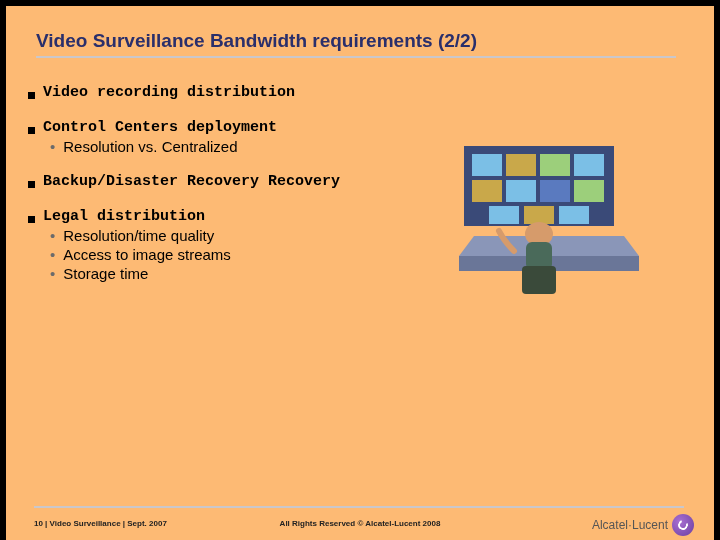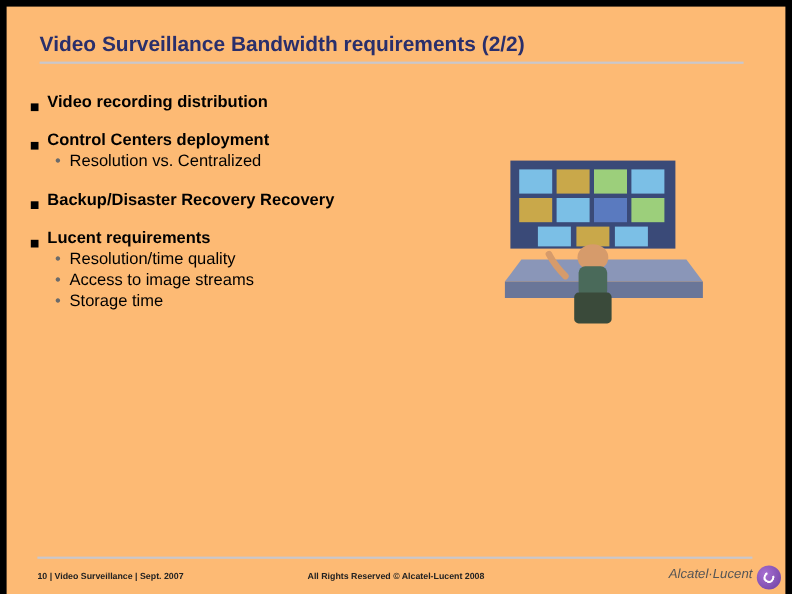--- a/index.html
+++ b/index.html
@@ -31,24 +31,25 @@
   }
   .content {
     position: absolute;
     left: 22px;
     top: 78px;
     width: 400px;
     color: #000;
   }
   .bullet-l1 {
     display: flex;
-    align-items: flex-end;
+    align-items: center;
     margin-bottom: 18px;
     font-size: 15px;
     font-weight: bold;
+    font-family: Liberation Mono, monospace;
   }
   .bullet-l1.tight { margin-bottom: 2px; }
   .sq {
     width: 7px;
     height: 7px;
     background: #000;
     margin-right: 8px;
     margin-top: 6px;
     flex-shrink: 0;
   }
@@ -96,26 +97,25 @@
     left: 0;
     right: 0;
     bottom: 18px;
     text-align: center;
     font-size: 8px;
     color: #222;
     font-weight: bold;
   }
   .logo {
     position: absolute;
-    right: 4px;
+    right: 20px;
     bottom: 10px;
     display: flex;
-    align-items: flex-start;
+    align-items: center;
     gap: 4px;
-    font-style: italic;
   }
   .logo-text {
     font-size: 12px;
     color: #555;
   }
   .logo-circle {
     width: 22px;
     height: 22px;
     border-radius: 50%;
     background: radial-gradient(circle at 35% 35%, #a86fd2, #6b3fa0);
@@ -157,21 +157,21 @@
 
     <div class="block-gap"></div>
 
     <div class="bullet-l1">
       <span class="sq"></span>
       <span>Backup/Disaster Recovery Recovery</span>
     </div>
 
     <div class="bullet-l1 tight">
       <span class="sq"></span>
-      <span>Lucent requirements</span>
+      <span>Legal distribution</span>
     </div>
     <div class="bullet-l2">
       <span class="dot">•</span>
       <span>Resolution/time quality</span>
     </div>
     <div class="bullet-l2">
       <span class="dot">•</span>
       <span>Access to image streams</span>
     </div>
     <div class="bullet-l2">

